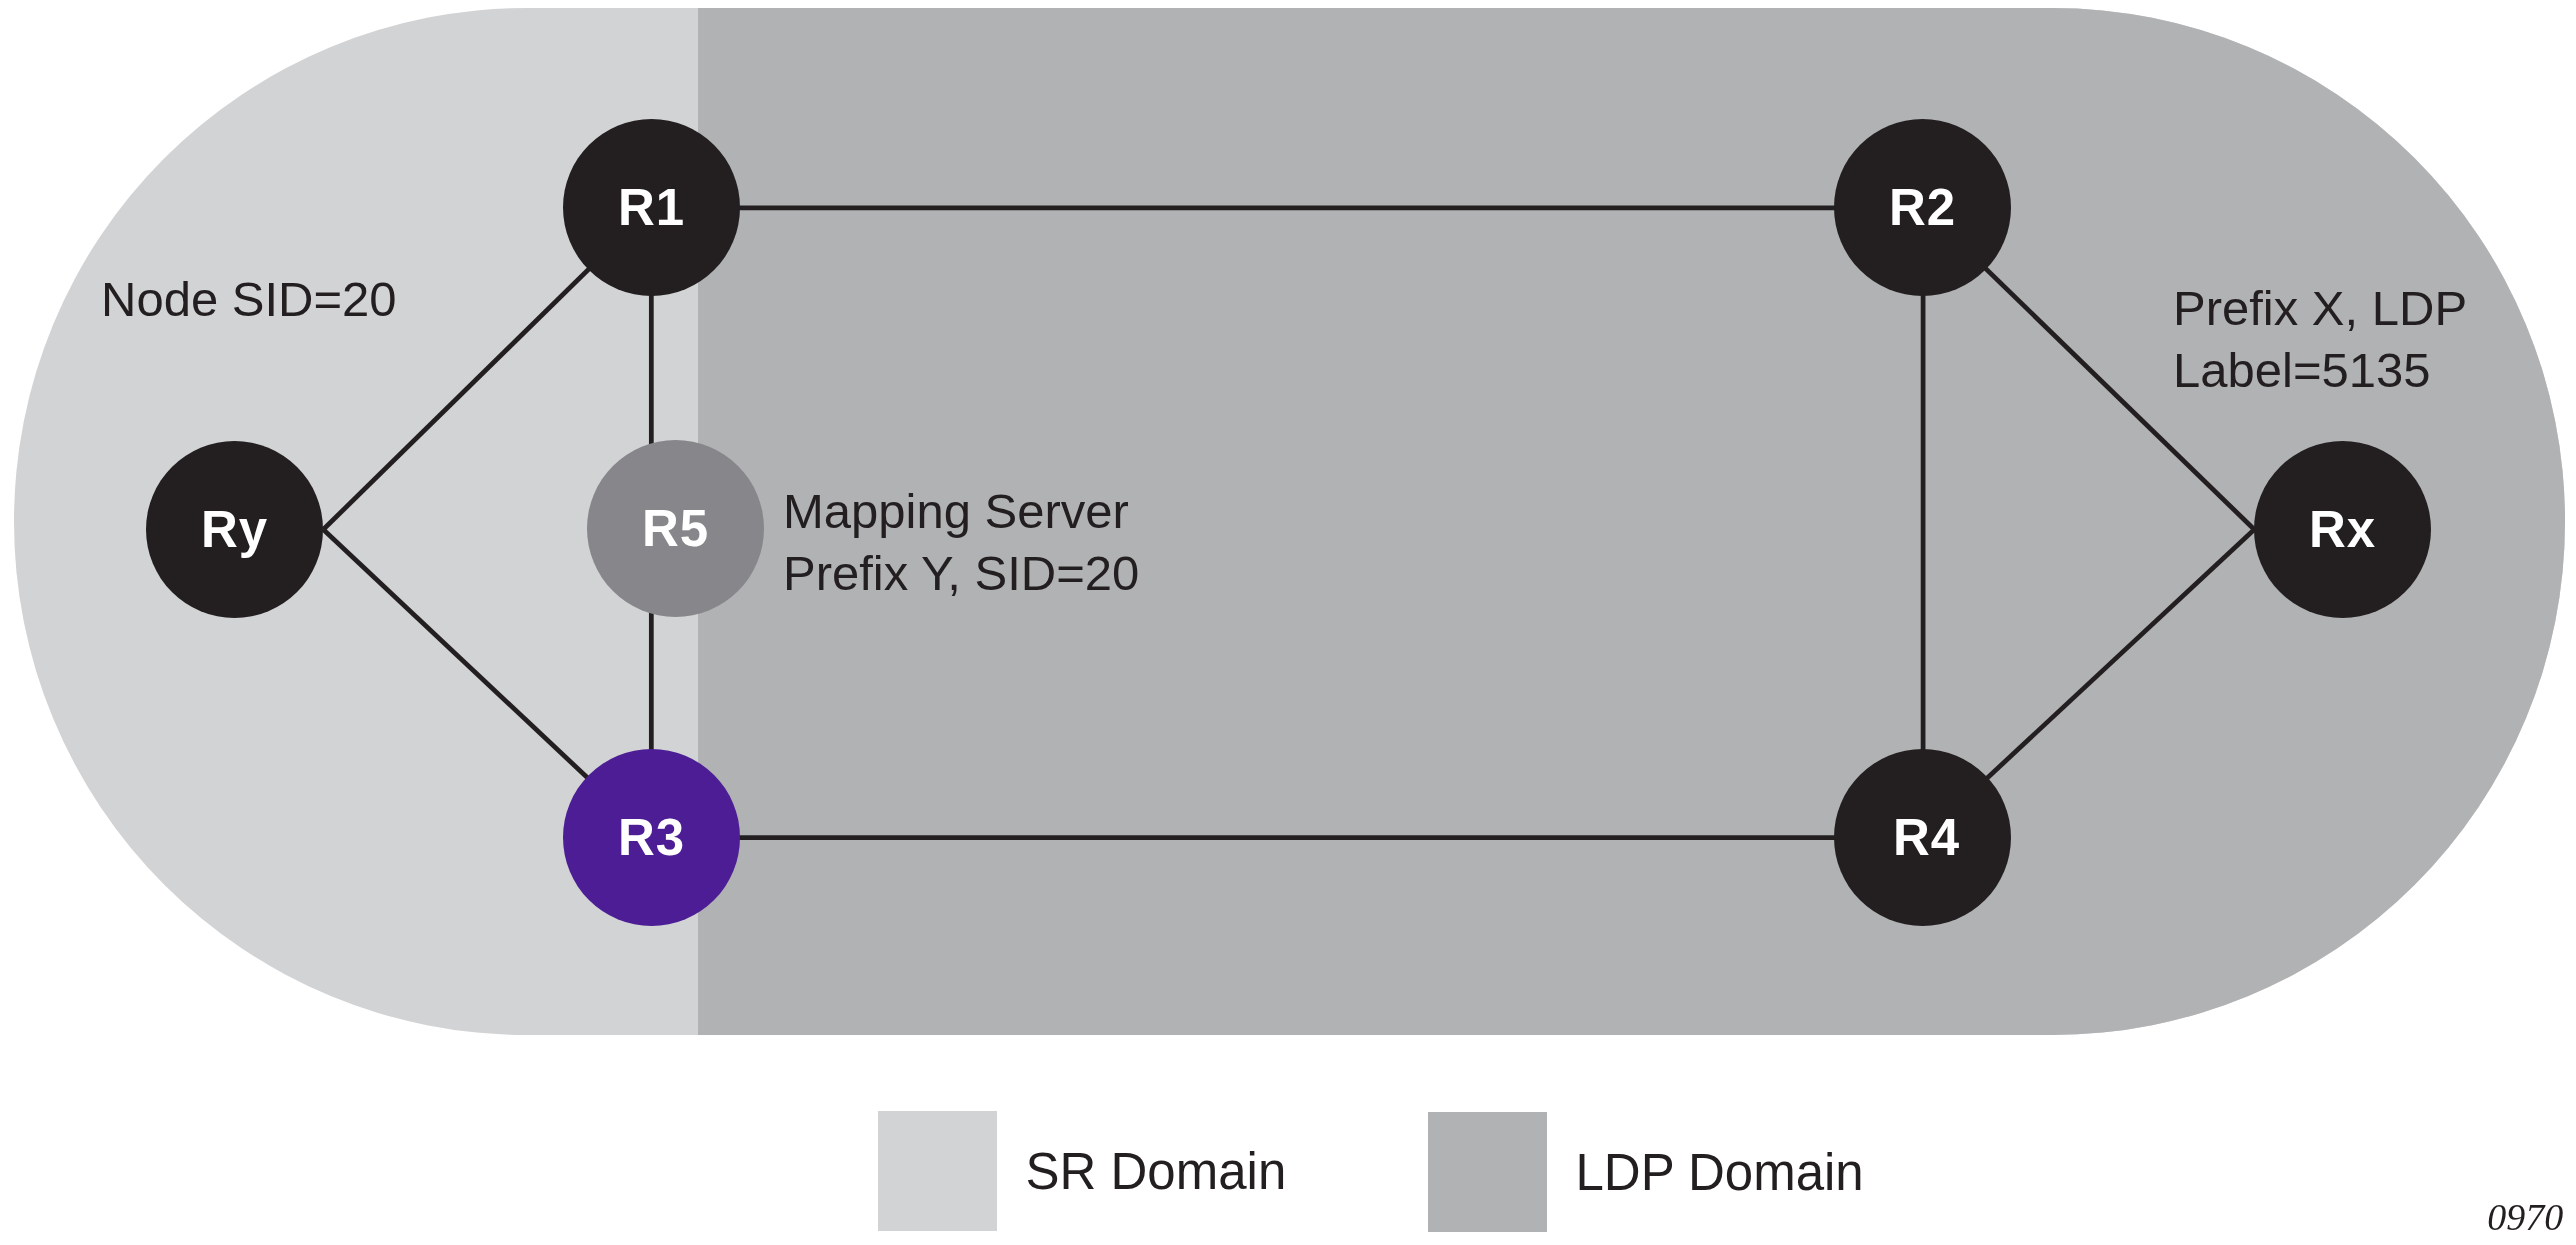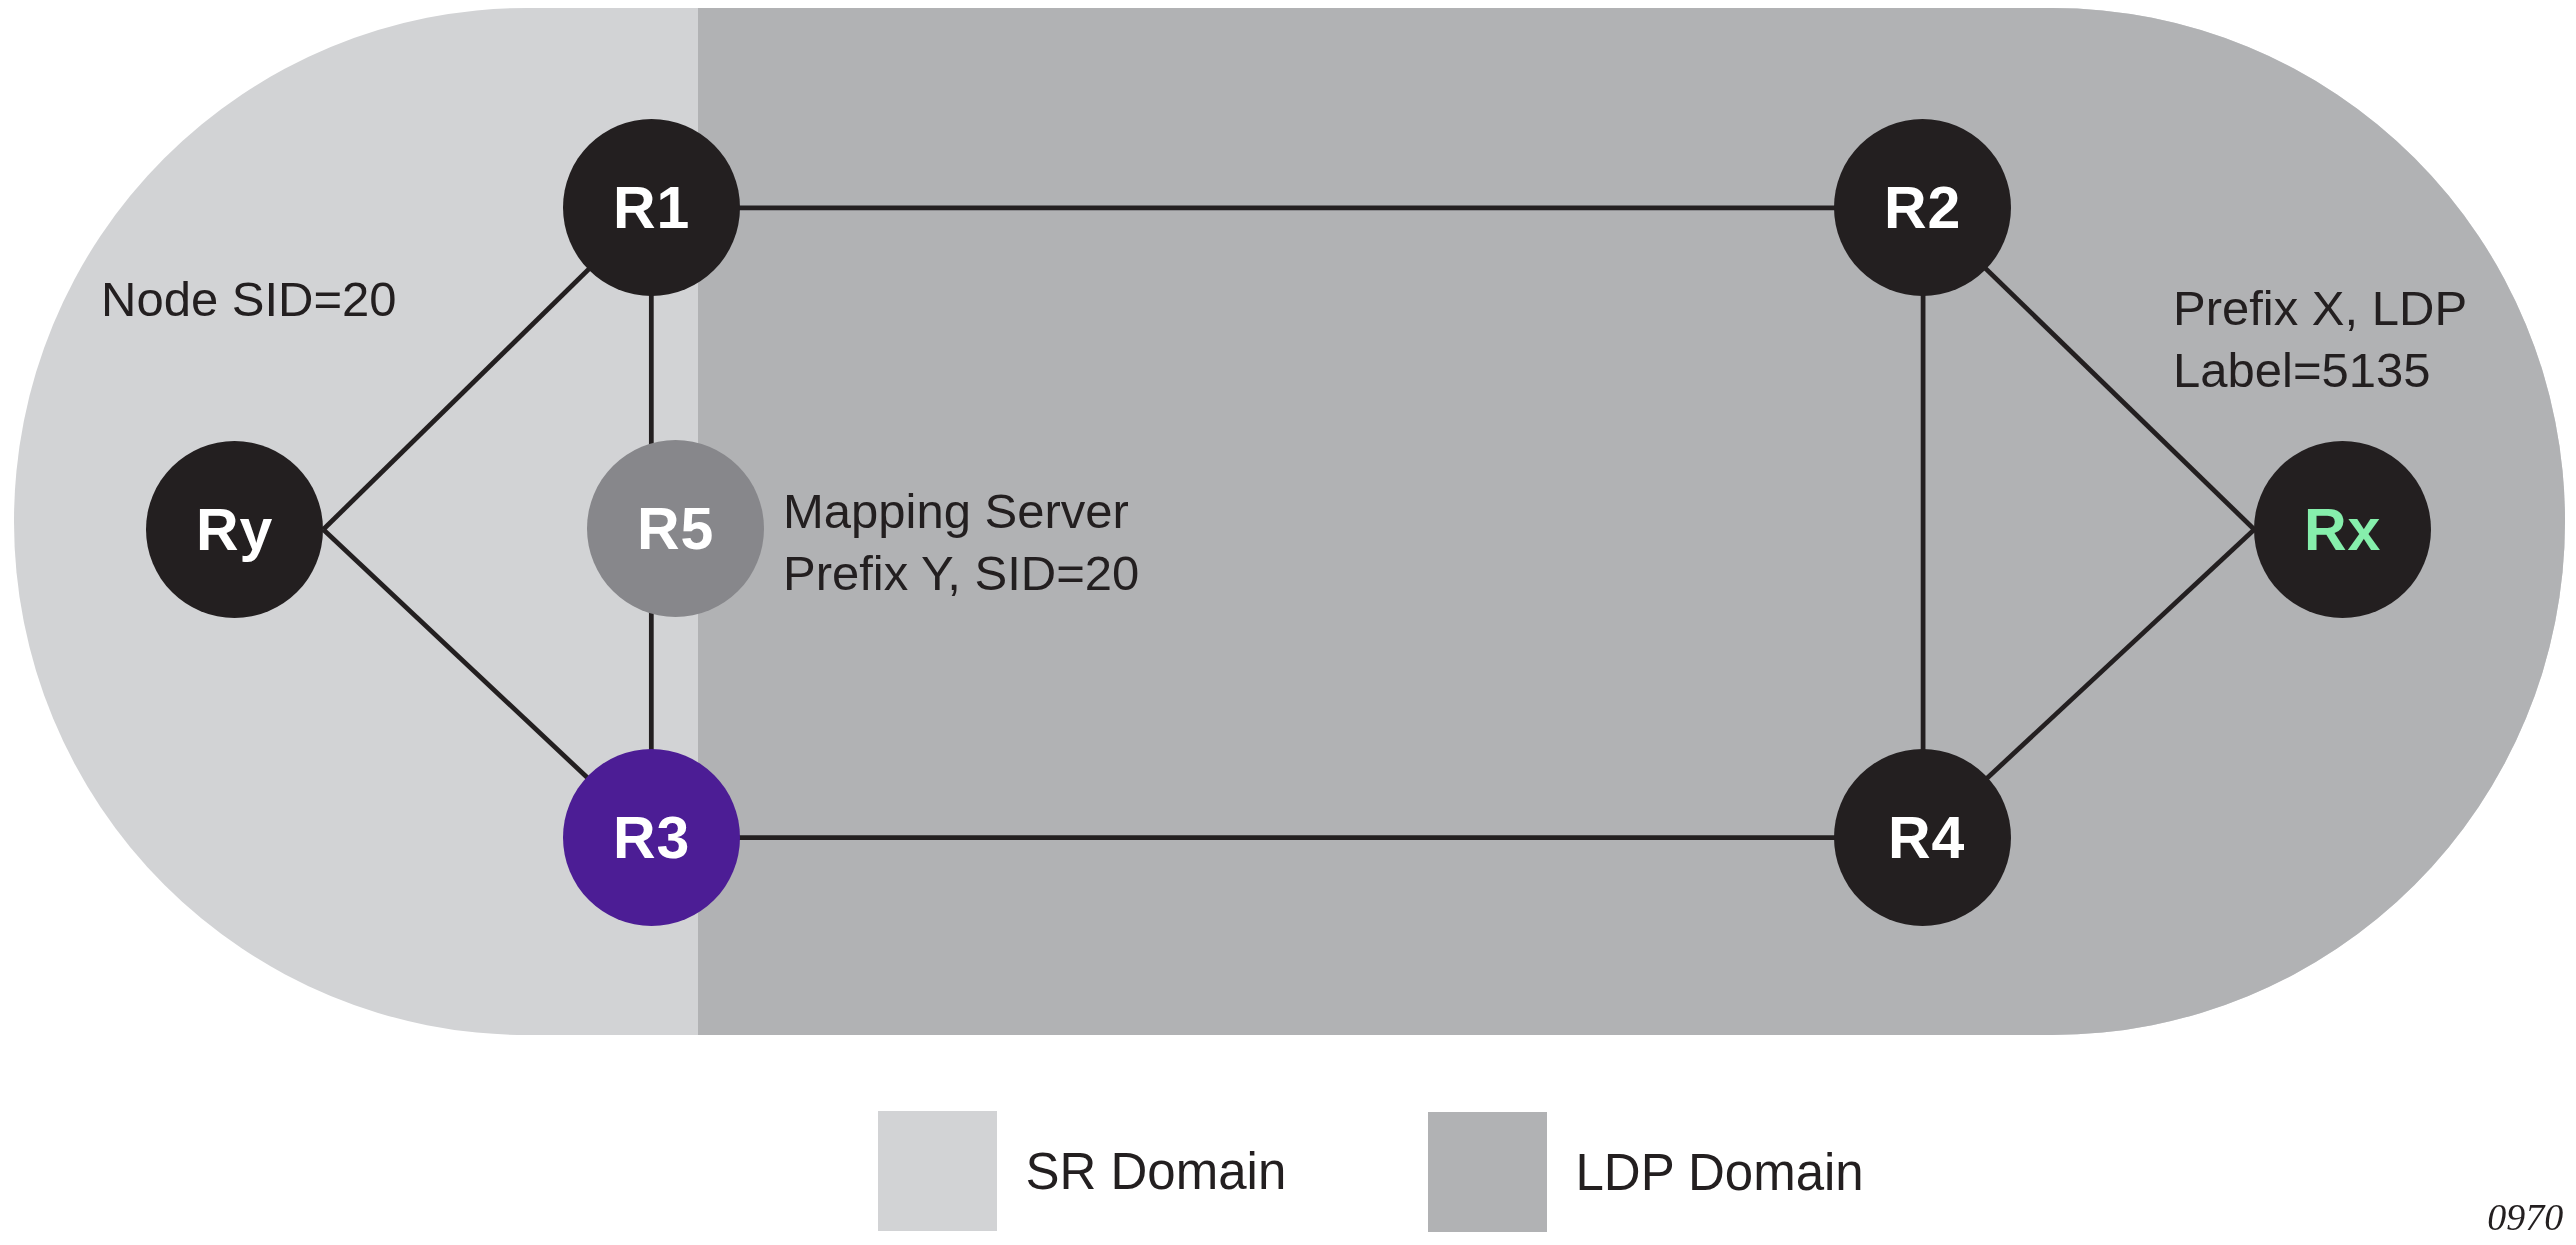--- a/index.html
+++ b/index.html
@@ -28,21 +28,21 @@
   .node {
     position: absolute;
     display: flex;
     align-items: center;
     justify-content: center;
     border-radius: 50%;
   }
   .node-label {
     color: #ffffff;
     font-weight: bold;
-    font-size: 59px;
+    font-size: 51px;
     letter-spacing: 0.8px;
   }
   .annotation {
     position: absolute;
     font-size: 49px;
     line-height: 62px;
     white-space: nowrap;
   }
   .legend-item {
     position: absolute;
@@ -102,21 +102,21 @@
       <div class="node" style="left: 1834px; top: 749px; width: 177px; height: 177px; background: rgb(35, 31, 32);">
         <span class="node-label" style="color: rgb(255, 255, 255); margin-left: 8px;">R4</span>
       </div>
       <div class="node" style="left: 587px; top: 440px; width: 177px; height: 177px; background: rgb(135, 135, 139);">
         <span class="node-label" style="color: rgb(255, 255, 255);">R5</span>
       </div>
       <div class="node" style="left: 146px; top: 441px; width: 177px; height: 177px; background: rgb(35, 31, 32);">
         <span class="node-label" style="color: rgb(255, 255, 255);">Ry</span>
       </div>
       <div class="node" style="left: 2254px; top: 441px; width: 177px; height: 177px; background: rgb(35, 31, 32);">
-        <span class="node-label" style="color: #86efac; text-align: right;">Rx</span>
+        <span class="node-label" style="color: #ffffff; text-align: right;">Rx</span>
       </div>
     </div>
 
   <div class="annotation" style="left: 101px; top: 268px;">
     <div>Node SID=20</div>
   </div>
 
   <div class="annotation" style="left: 783px; top: 480px;">
     <div>Mapping Server</div>
     <div>Prefix Y, SID=20</div>

